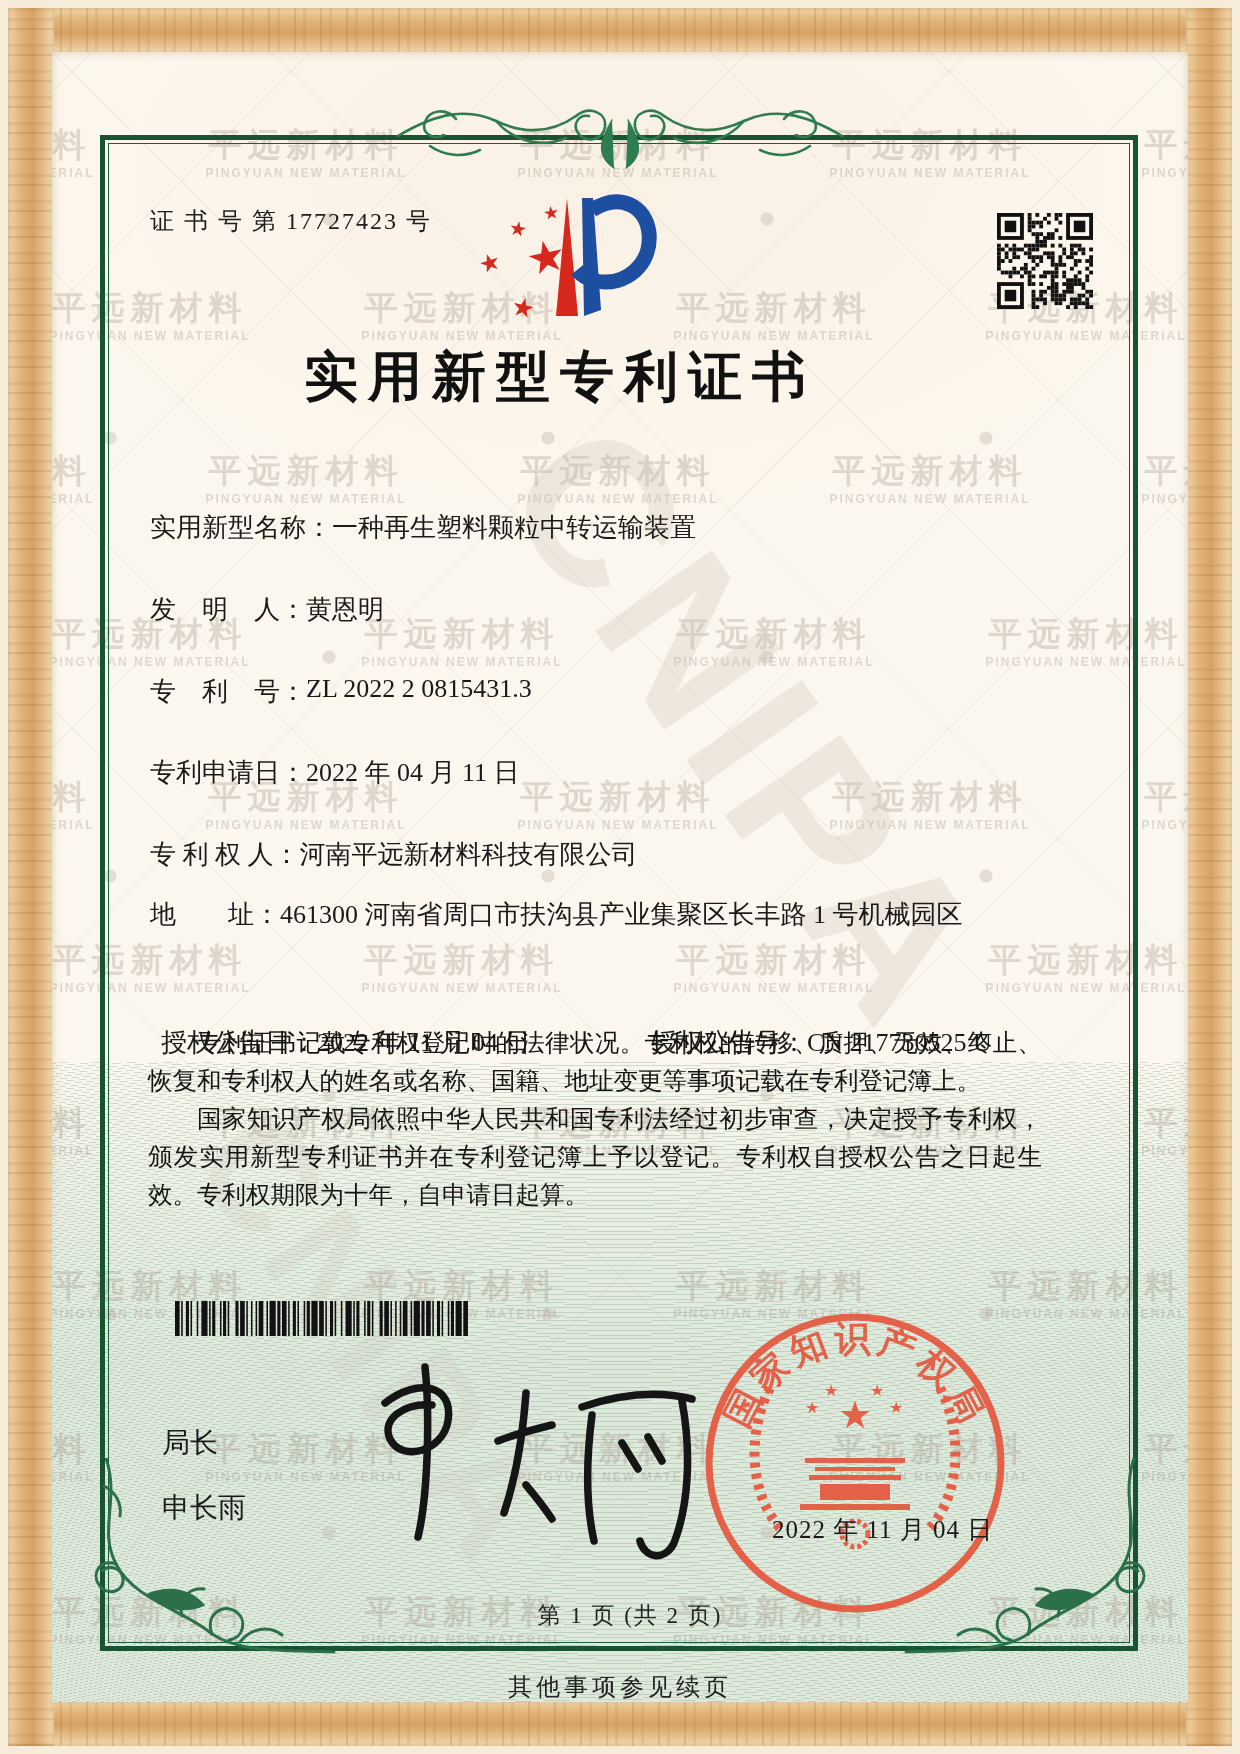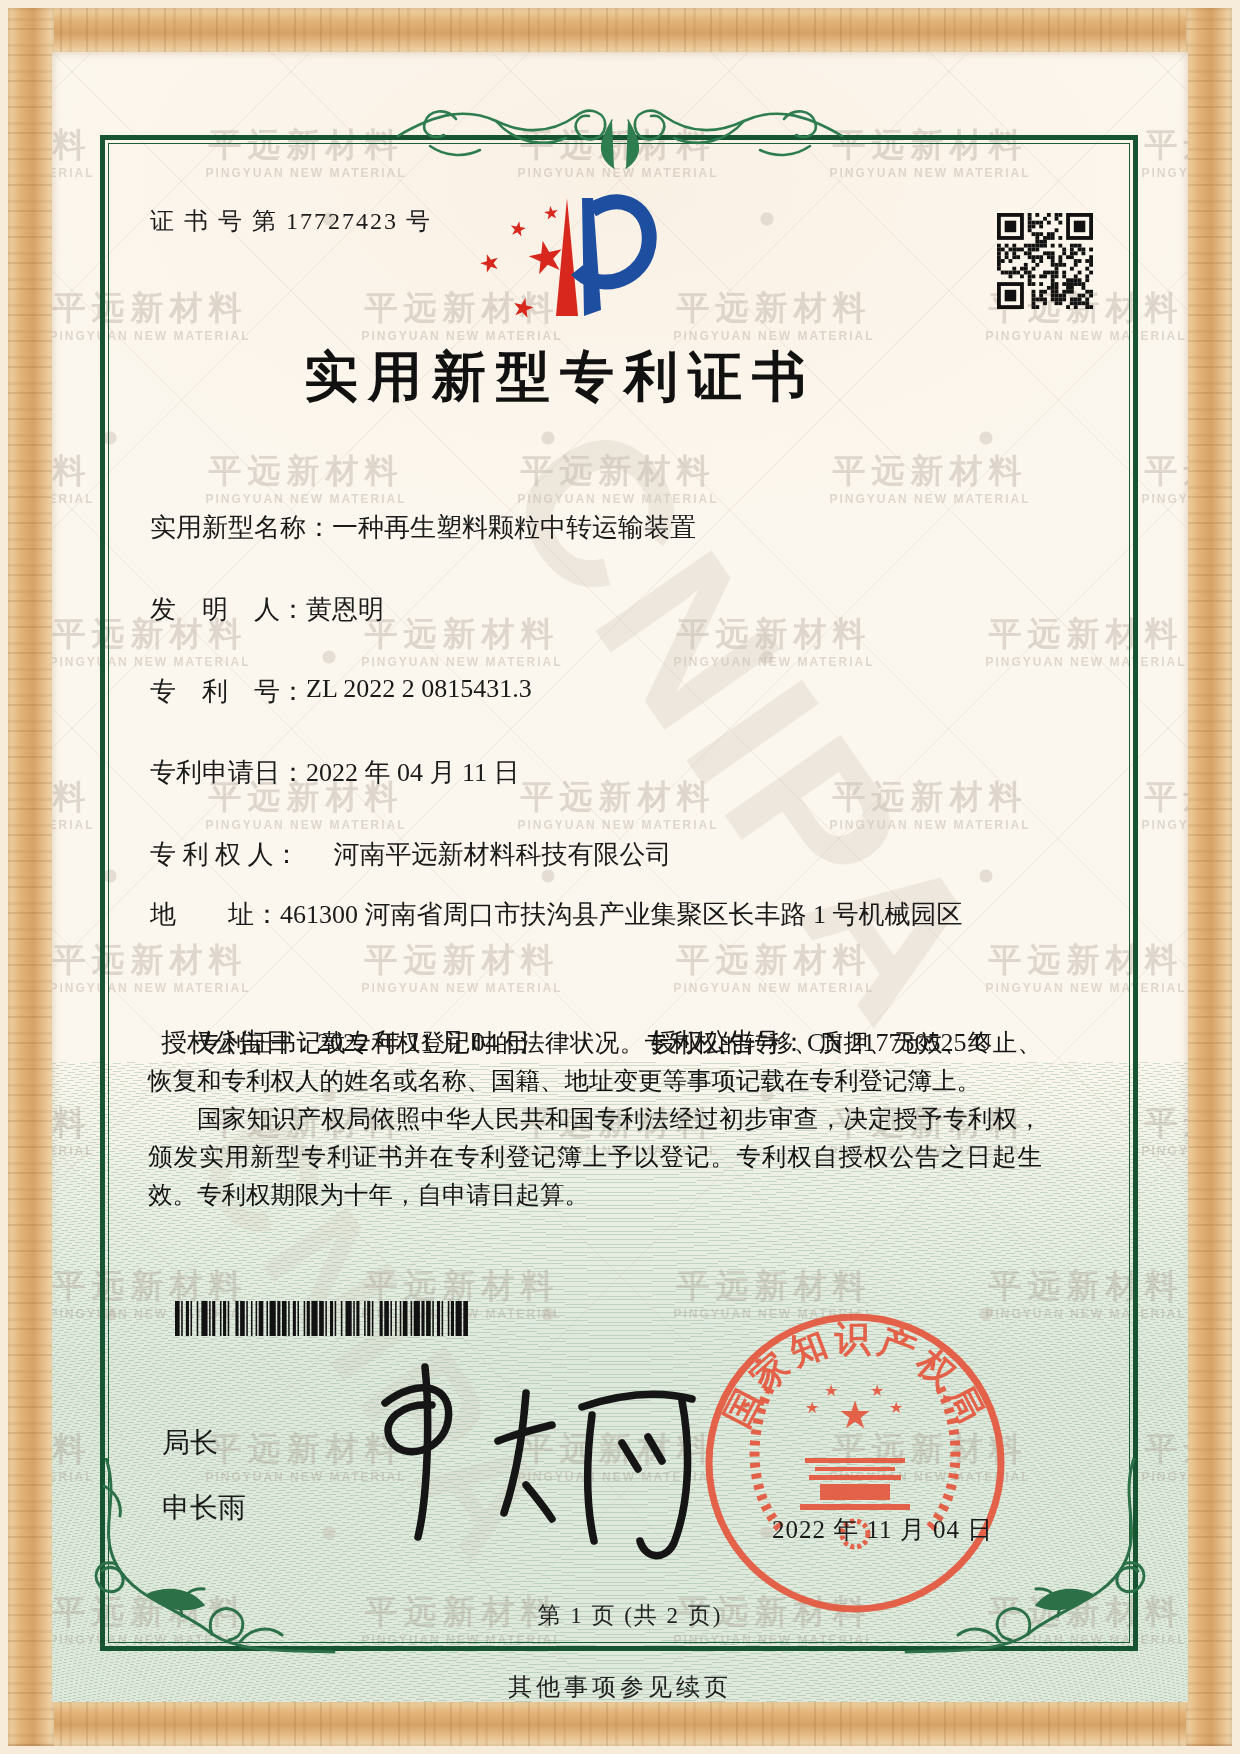--- a/index.html
+++ b/index.html
@@ -89,21 +89,21 @@
   .cert-number { left:150px; top:205px; font-size:24px; color:#1c1c1c; letter-spacing:2px; }
 
   .logo { left:468px; top:186px; }
   .qr { left:997px; top:213px; width:96px; height:96px; }
 
   .title { left:140px; top:341px; width:840px; text-align:center; font-size:54px; font-weight:bold; color:#111; letter-spacing:10px; }
 
   .field { left:150px; font-size:26px; color:#1a1a1a; display:flex; }
   .field .lab { white-space:pre; }
   .field .val { white-space:pre-wrap; }
-  .f0 { top:510px; } .f1 { top:592px; } .f2 { top:674px; } .f3 { top:755px;text-align:center; } .f4 { top:837px;gap:34px; }
+  .f0 { top:510px; } .f1 { top:592px; } .f2 { top:674px; } .f3 { top:755px;text-align:center; } .f4 { top:837px; }
   .f-addr { top:897px; }
   .f-addr .val { display:inline-block; width:726px; }
   .grant-row { top:993px; left:161px; width:890px; font-size:26px; color:#1a1a1a;margin-top:32px; }
   .grant-no { position:absolute; left:490px; top:0; }
 
   .body-text { left:148px; top:1024px; width:894px; font-size:24.5px; line-height:38px; color:#141414; text-align:justify; }
   .body-text p { text-indent:2em; }
 
   .barcode { left:175px; top:1301px; width:298px; height:35px; }
 

